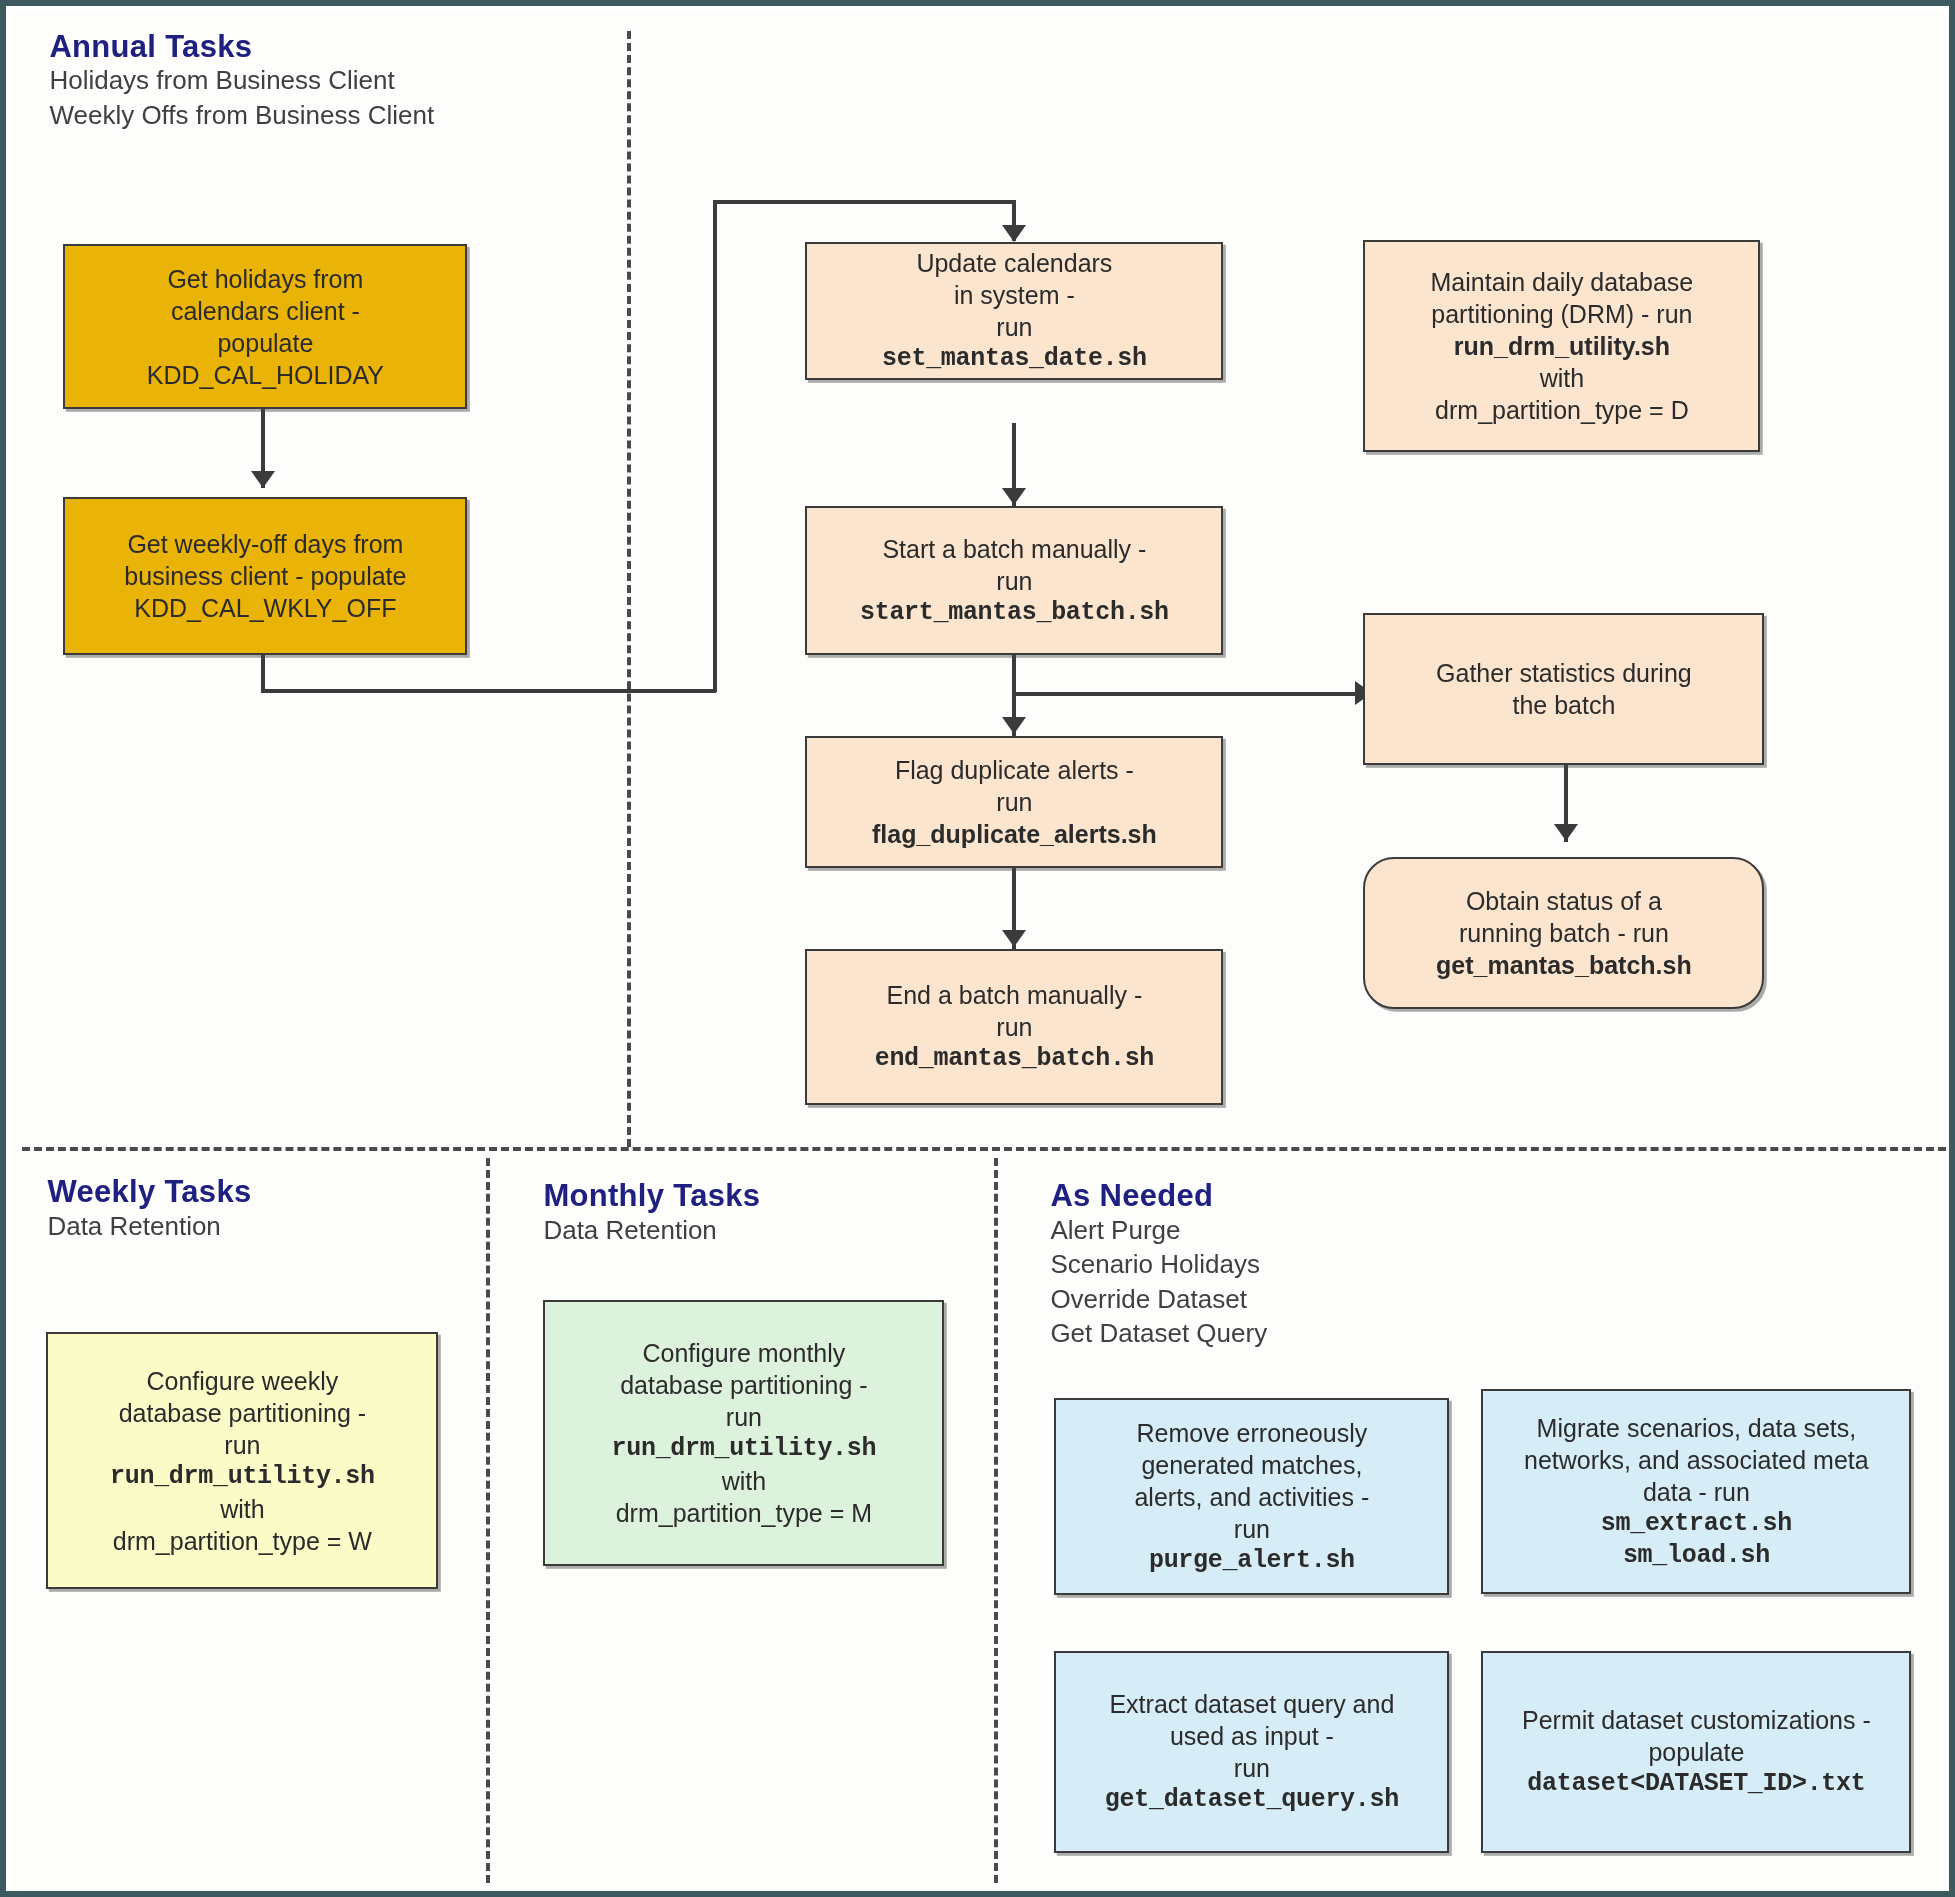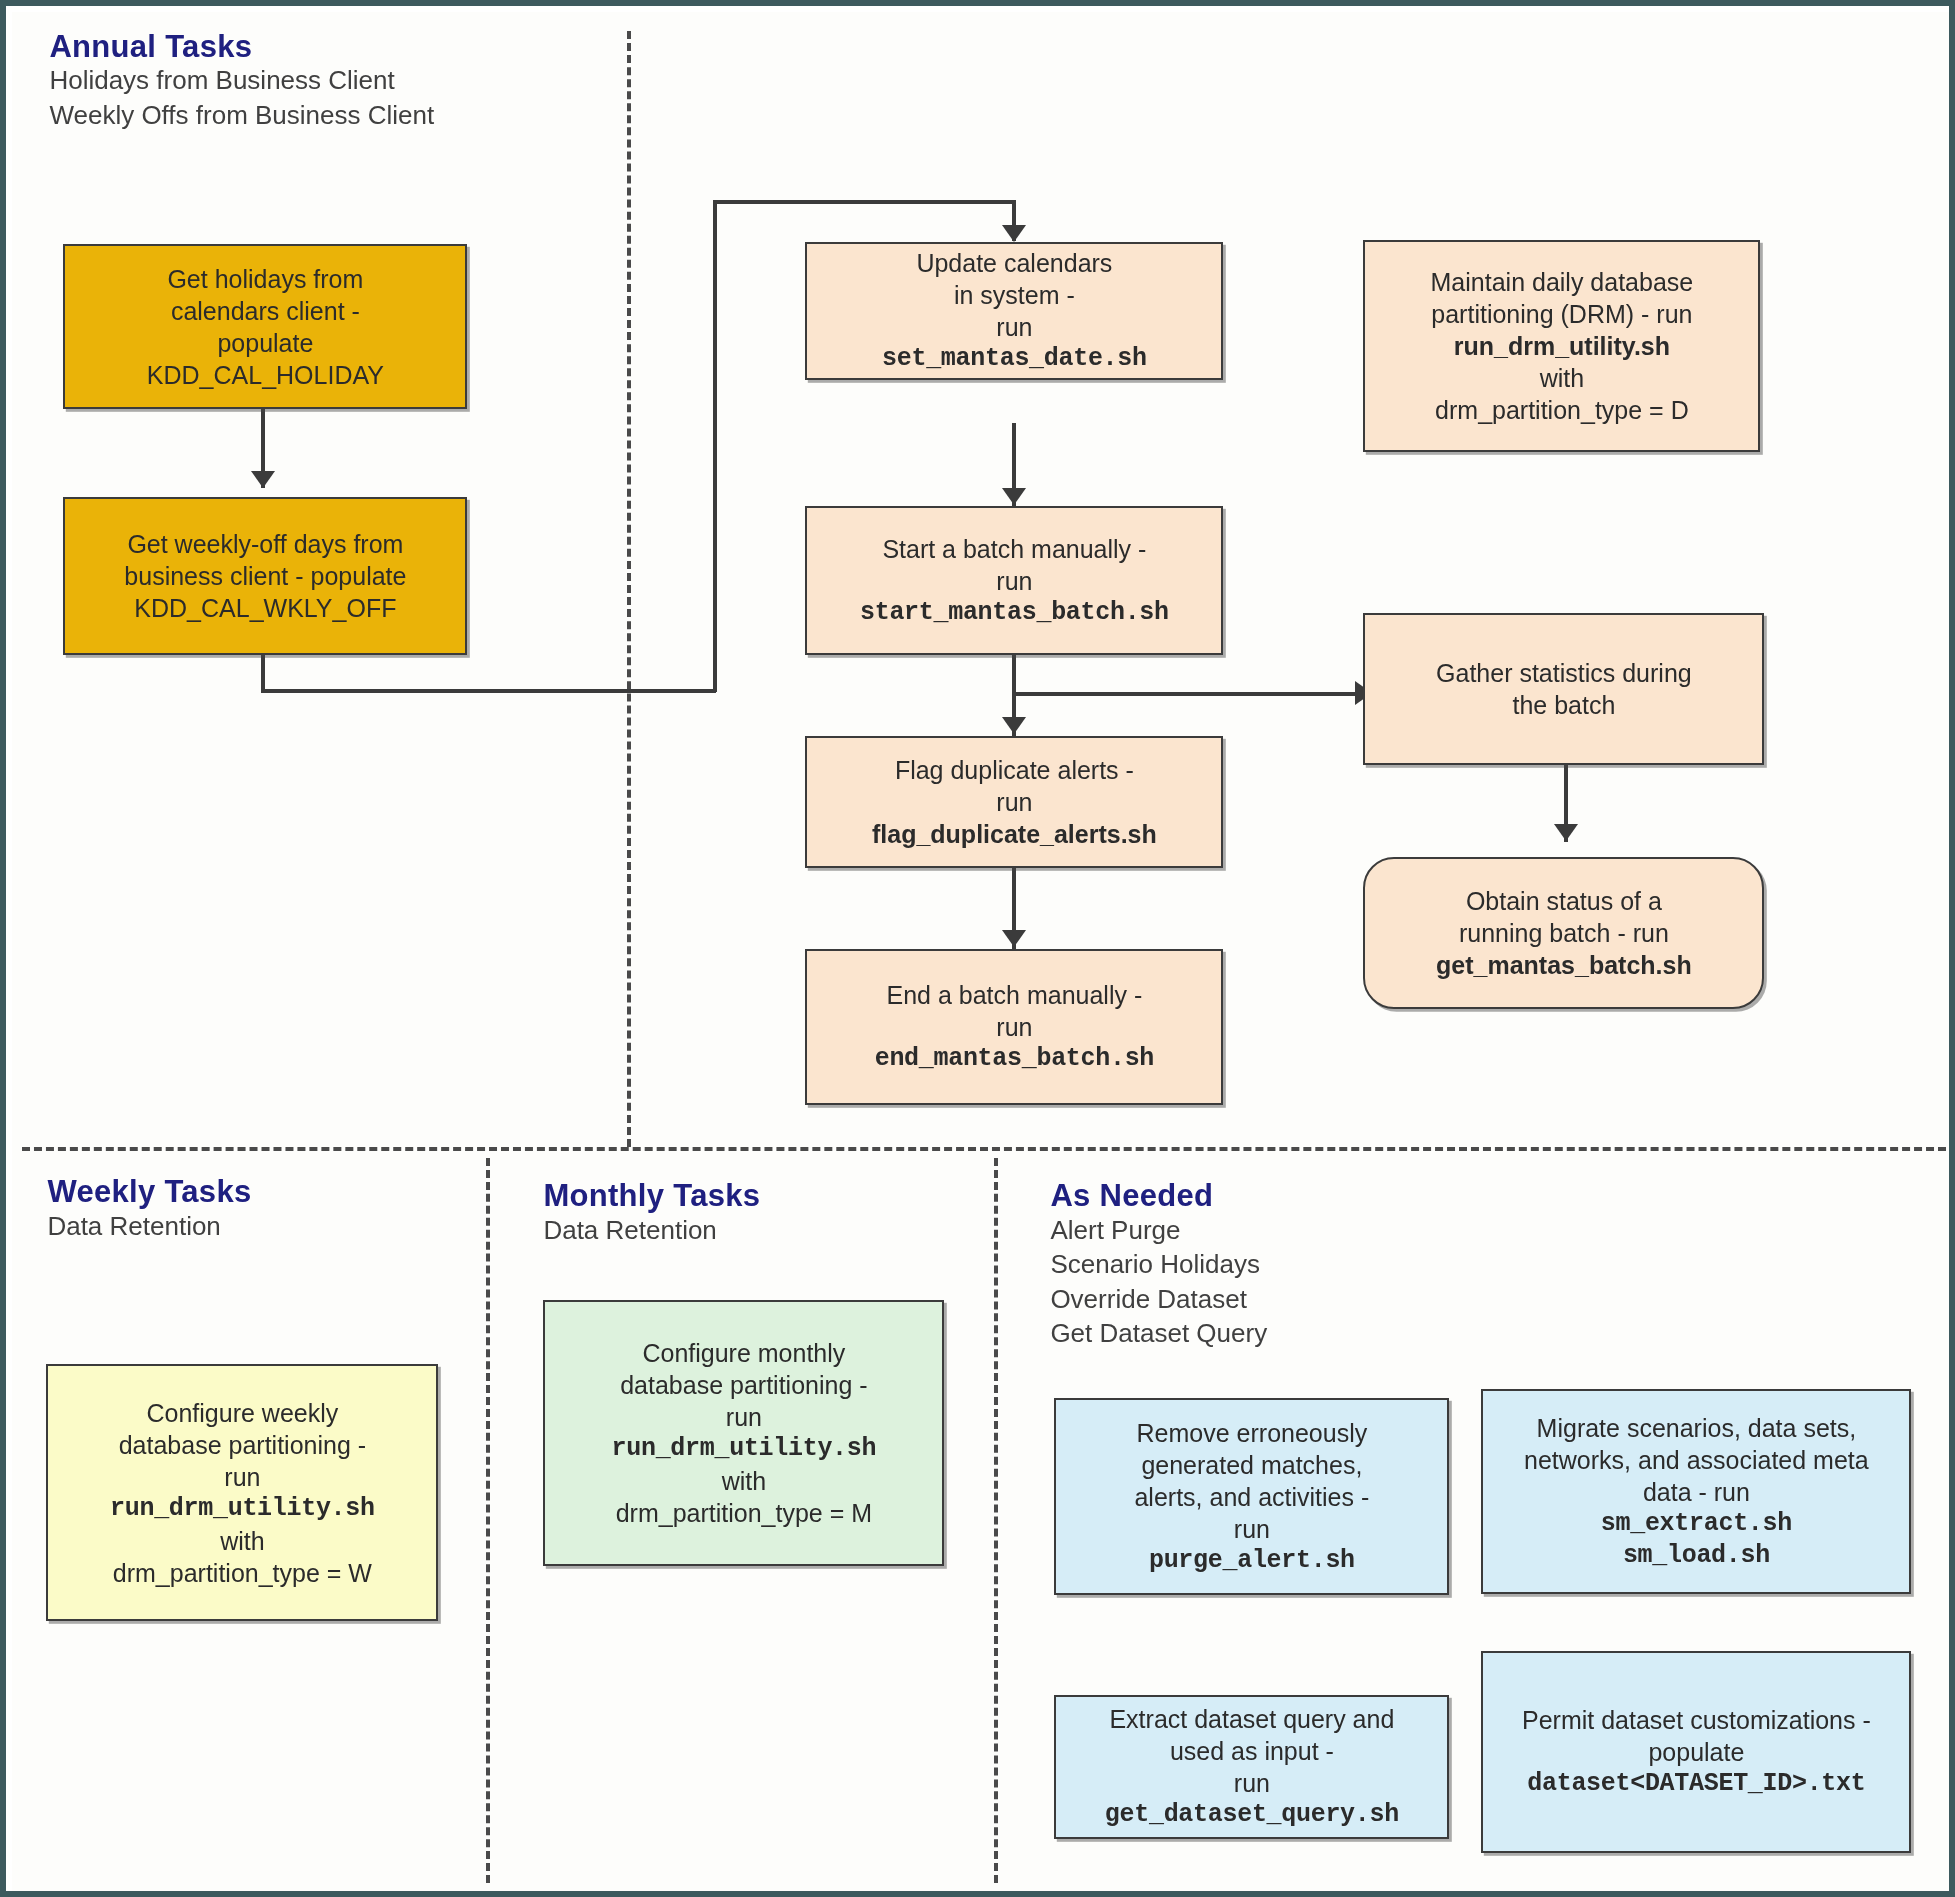--- a/index.html
+++ b/index.html
@@ -205,21 +205,21 @@
     </div>
 
     <div class="box peach" style="left:1351px;top:845px;width:401px;height:152px;border-radius:31px;">
       <div class="inner">
         <div>Obtain status of a</div>
         <div>running batch -  run</div>
         <div class="bold">get_mantas_batch.sh</div>
       </div>
     </div>
 
-    <div class="box yellow" style="left:34px;top:1352px;width:392px;height:257px;">
+    <div class="box yellow" style="left:34px;top:1320px;width:392px;height:257px;">
       <div class="inner">
         <div>Configure weekly</div>
         <div>database partitioning -</div>
         <div>run</div>
         <div class="mono">run_drm_utility.sh</div>
         <div>with</div>
         <div>drm_partition_type = W</div>
       </div>
     </div>
 
@@ -247,21 +247,21 @@
     <div class="box blue" style="left:1469px;top:1377px;width:430px;height:205px;">
       <div class="inner">
         <div>Migrate scenarios, data sets,</div>
         <div>networks, and associated meta</div>
         <div>data - run</div>
         <div class="mono">sm_extract.sh</div>
         <div class="mono">sm_load.sh</div>
       </div>
     </div>
 
-    <div class="box blue" style="left:1042px;top:1639px;width:395px;height:144px;margin-top:44px;">
+    <div class="box blue" style="left:1042px;top:1639px;width:395px;height:202px;">
       <div class="inner">
         <div>Extract dataset query and</div>
         <div>used as input -</div>
         <div>run</div>
         <div class="mono">get_dataset_query.sh</div>
       </div>
     </div>
 
     <div class="box blue" style="left:1469px;top:1639px;width:430px;height:202px;">
       <div class="inner">

